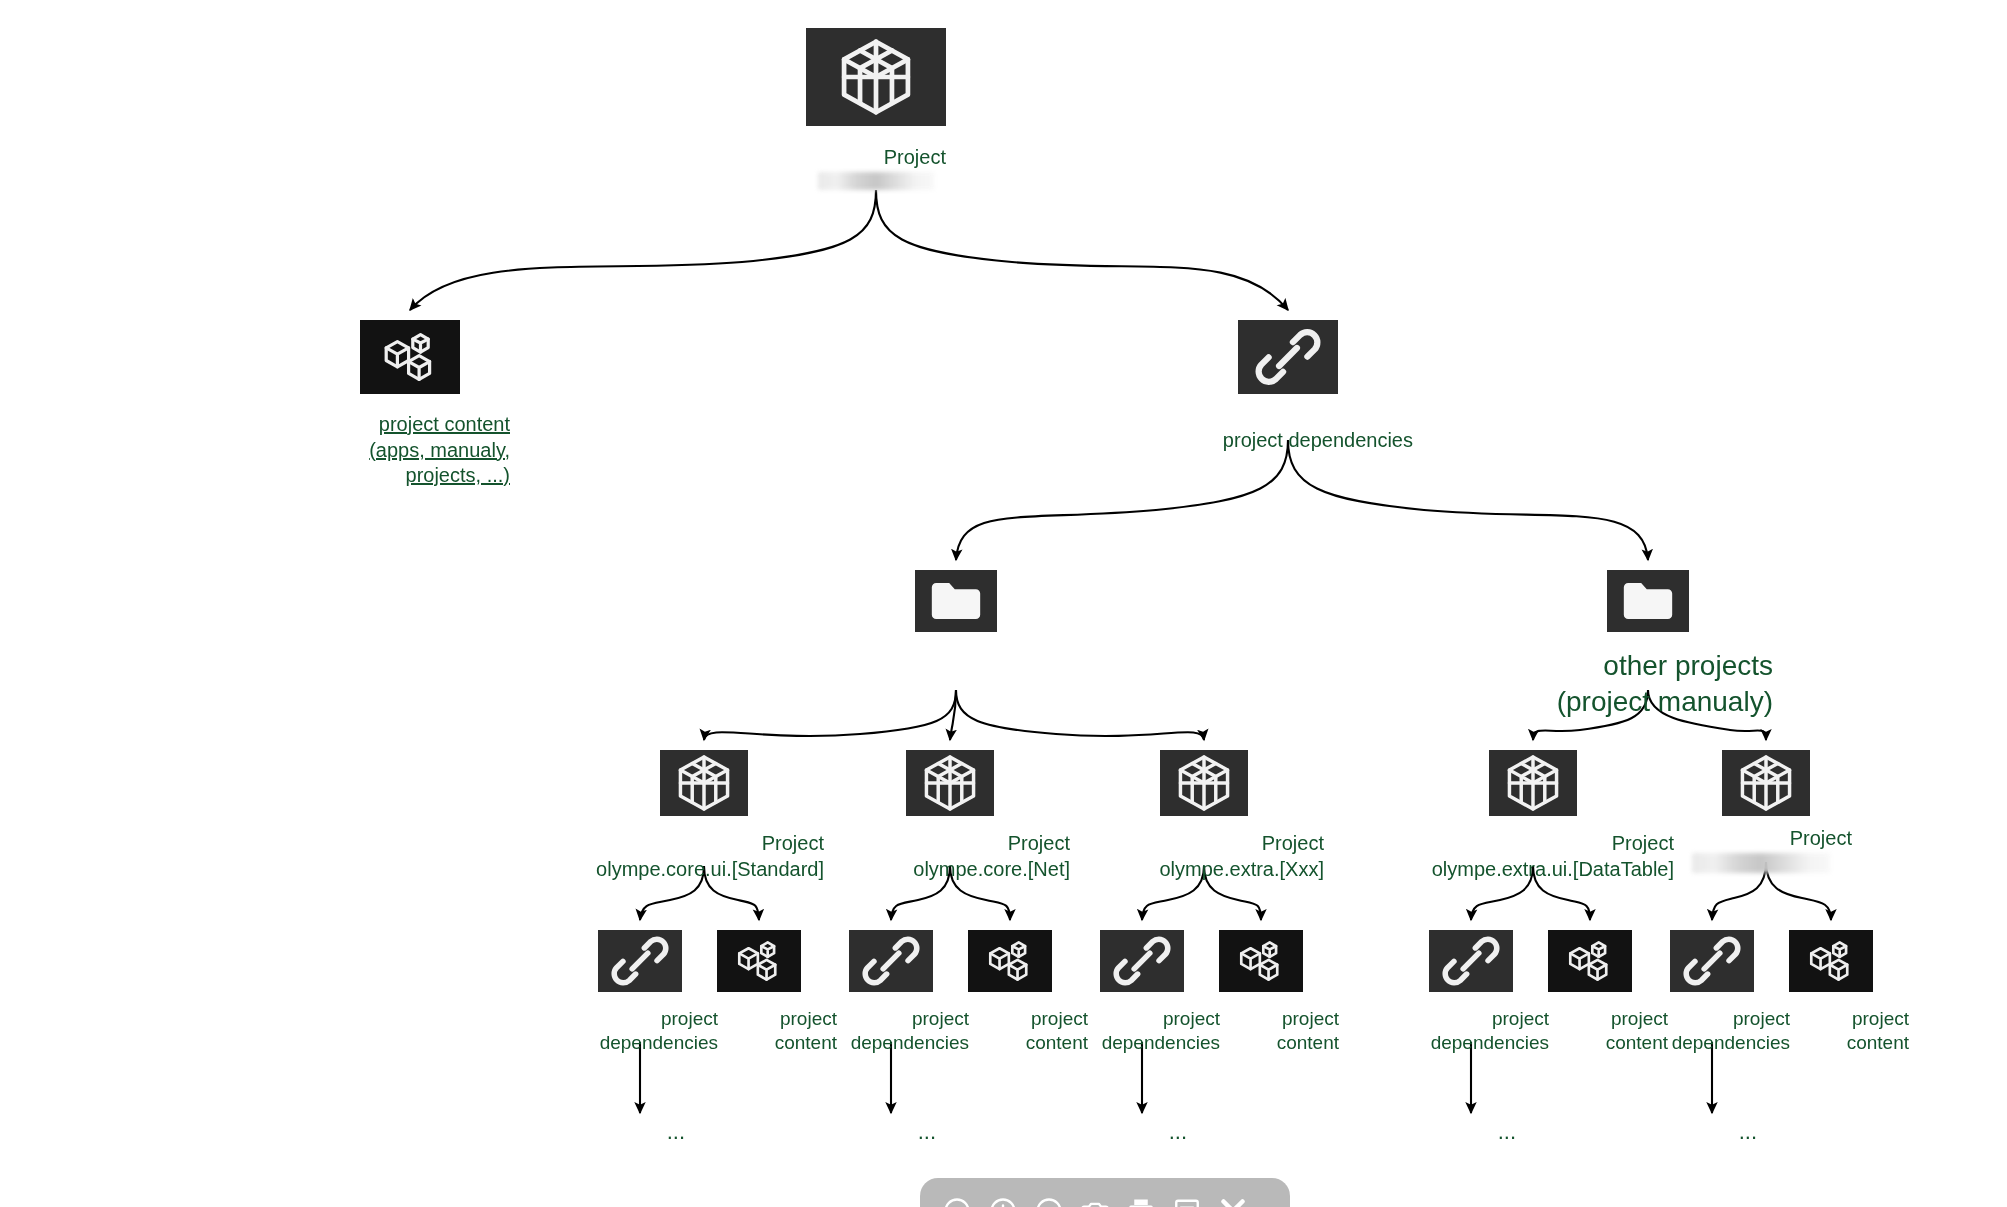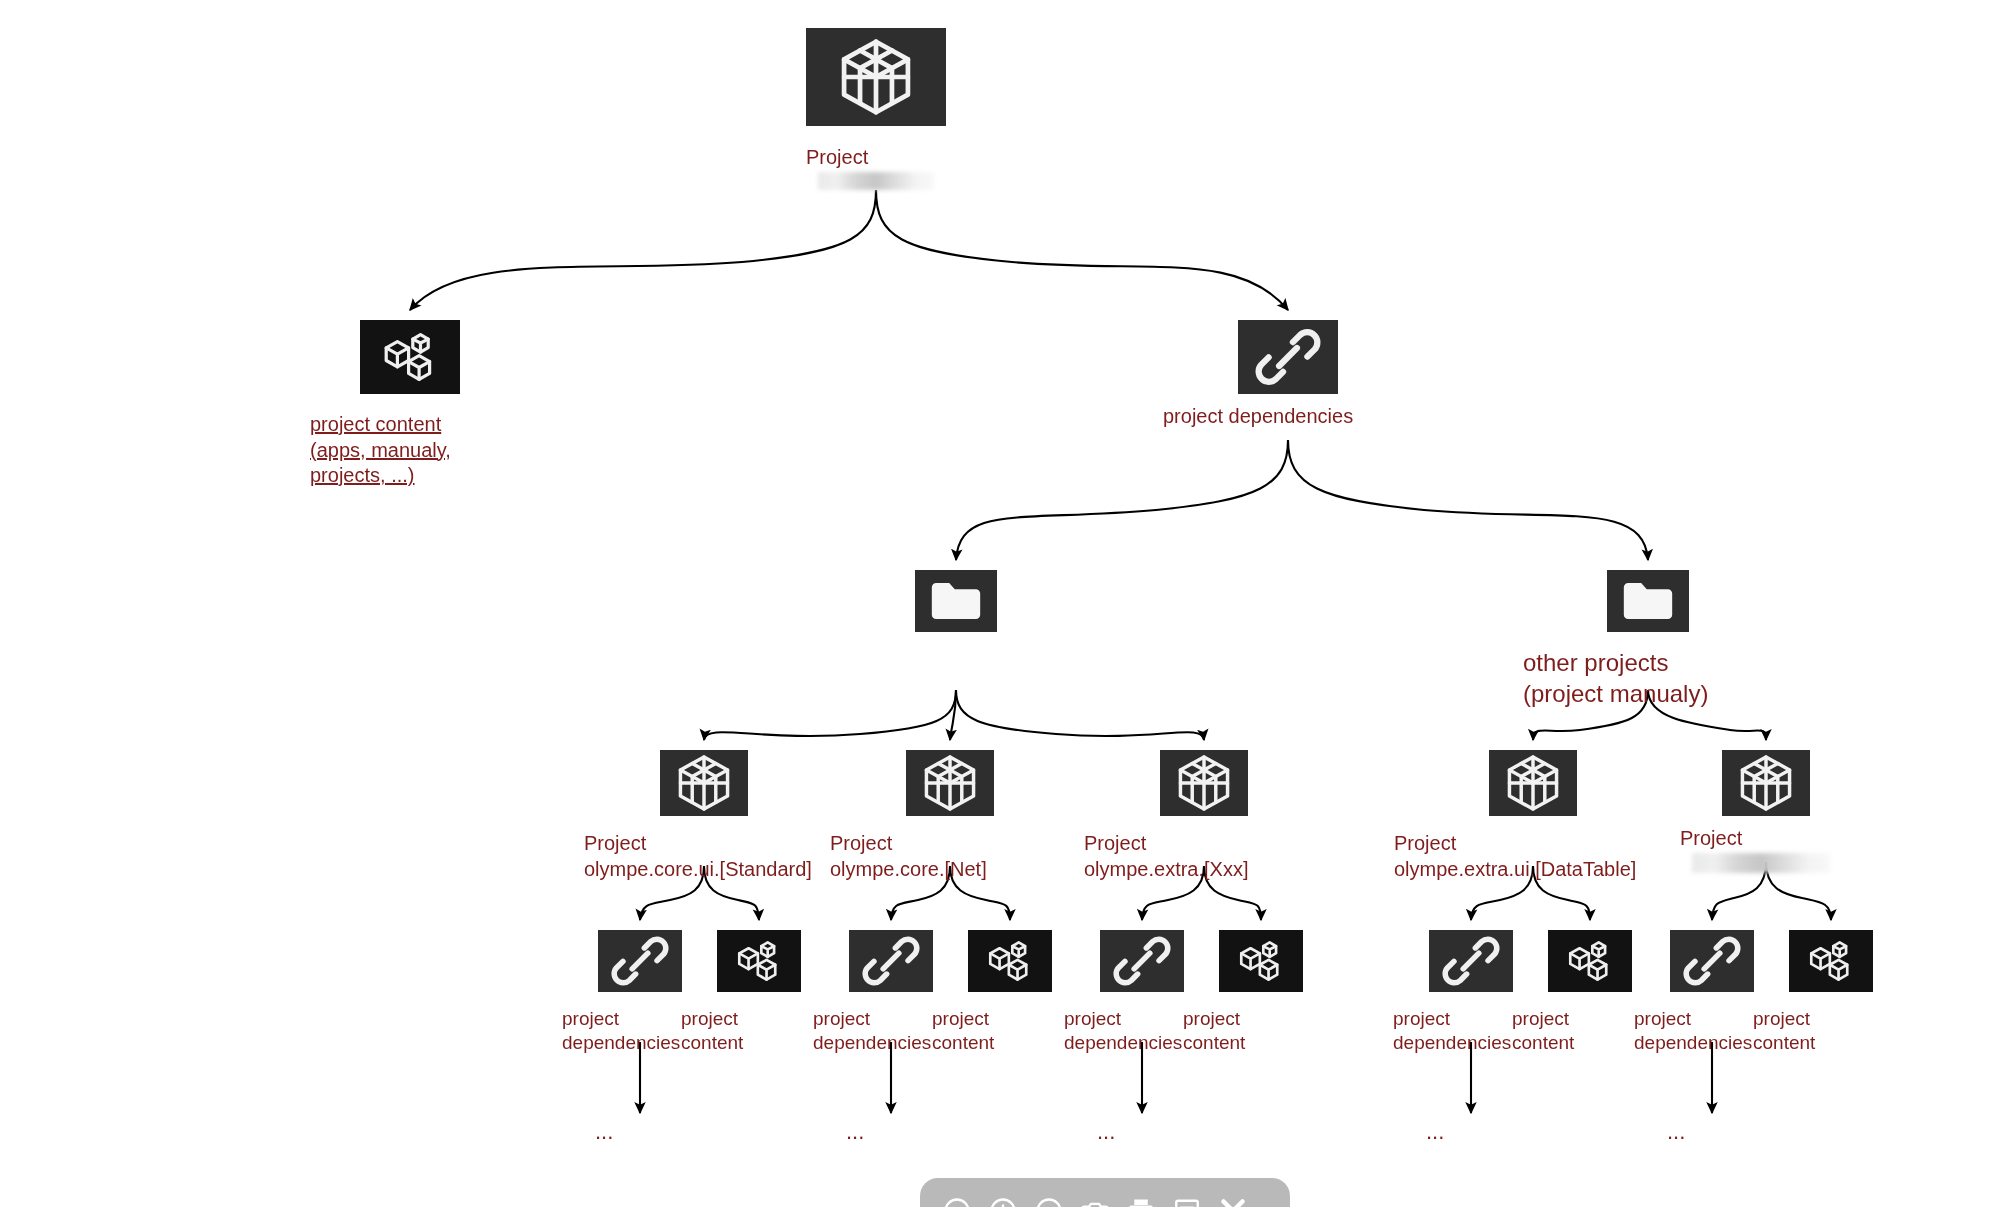--- a/index.html
+++ b/index.html
@@ -24,22 +24,22 @@
   svg#graph {
     position: absolute;
     left: 0;
     top: 0;
     width: 2007px;
     height: 1207px;
     display: block;
   }
   .node-label {
     position: absolute;
-    text-align: left;
-    color: #7f1d1d;
+    text-align: right;
+    color: #14532d;
     font-family: "Liberation Sans", sans-serif;
     line-height: 1.28;
     white-space: pre;
     pointer-events: none;
     user-select: none;
   }
   .redacted-bar {
     position: absolute;
     border-radius: 1px;
     background:
@@ -262,24 +262,24 @@
         <use href="#sym-cubes" x="1794" y="932" width="74" height="58"></use>
       </g>
     </g>
   </svg>
 
   <div class="node-label" style="left:806px; top:145px; width:140px; font-size:20px;">Project</div>
   <div class="redacted-bar" style="left:818px; top:172px; width:116px; height:18px;"></div>
 
   <div class="node-label" style="left:310px; top:412px; width:200px; font-size:20px;text-decoration:underline;"><span>project content</span><br><span>(apps, manualy,</span><br><span>projects, ...)</span></div>
 
-  <div class="node-label" style="left:1163px; top:404px; width:250px; font-size:20px;">project dependencies</div>
-
-
-  <div class="node-label" style="left:1523px; top:648px; width:250px; font-size:24px;"><span>other projects</span><br><span>(project manualy)</span></div>
+  <div class="node-label" style="left:1163px; top:428px; width:250px; font-size:20px;">project dependencies</div>
+
+
+  <div class="node-label" style="left:1523px; top:648px; width:250px; font-size:28px;"><span>other projects</span><br><span>(project manualy)</span></div>
 
   <div class="node-label" style="left:584px; top:831px; width:240px; font-size:20px;"><span>Project</span><br><span>olympe.core.ui.[Standard]</span></div>
 
   <div class="node-label" style="left:830px; top:831px; width:240px; font-size:20px;"><span>Project</span><br><span>olympe.core.[Net]</span></div>
 
   <div class="node-label" style="left:1084px; top:831px; width:240px; font-size:20px;"><span>Project</span><br><span>olympe.extra.[Xxx]</span></div>
 
   <div class="node-label" style="left:1394px; top:831px; width:280px; font-size:20px;"><span>Project</span><br><span>olympe.extra.ui.[DataTable]</span></div>
 
   <div class="node-label" style="left:1680px; top:826px; width:172px; font-size:20px;">Project</div>

